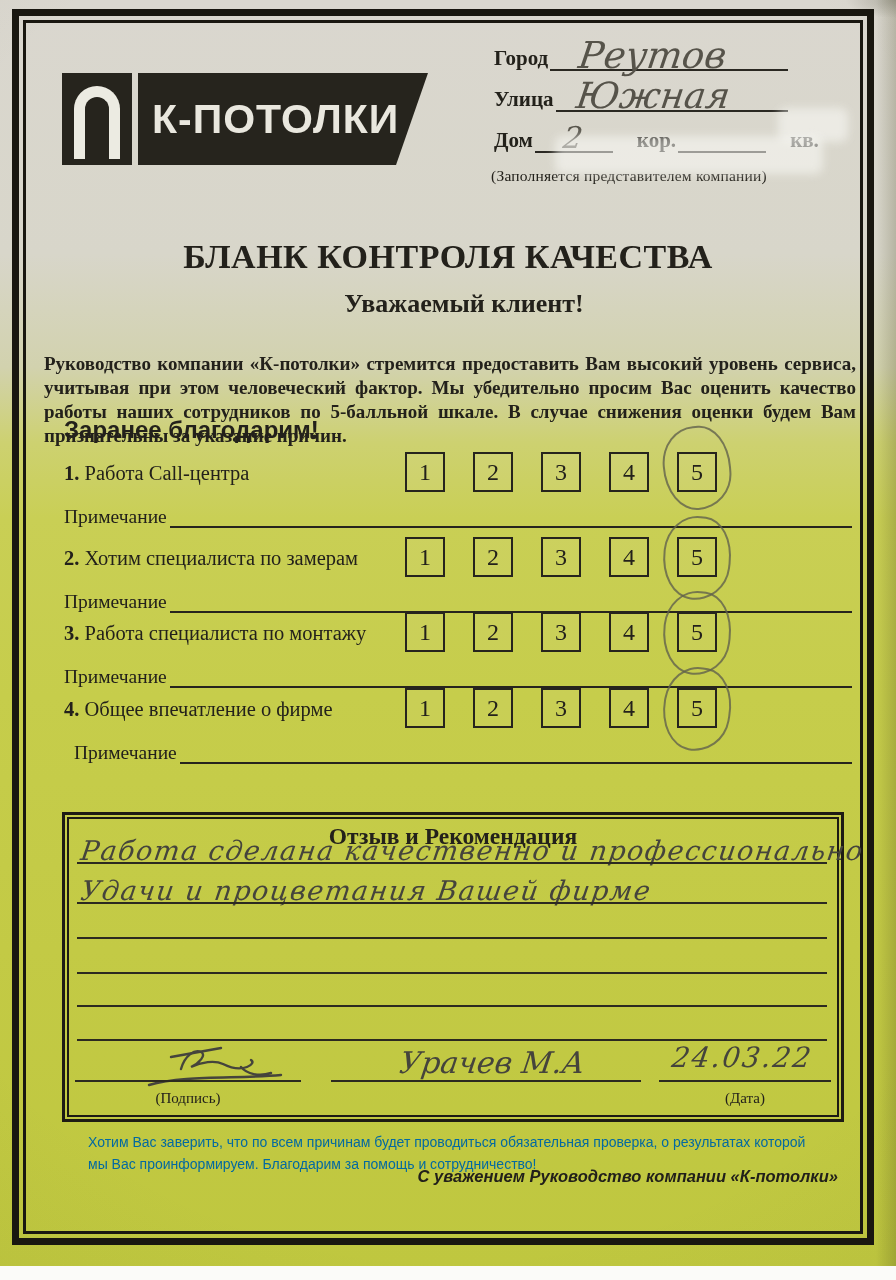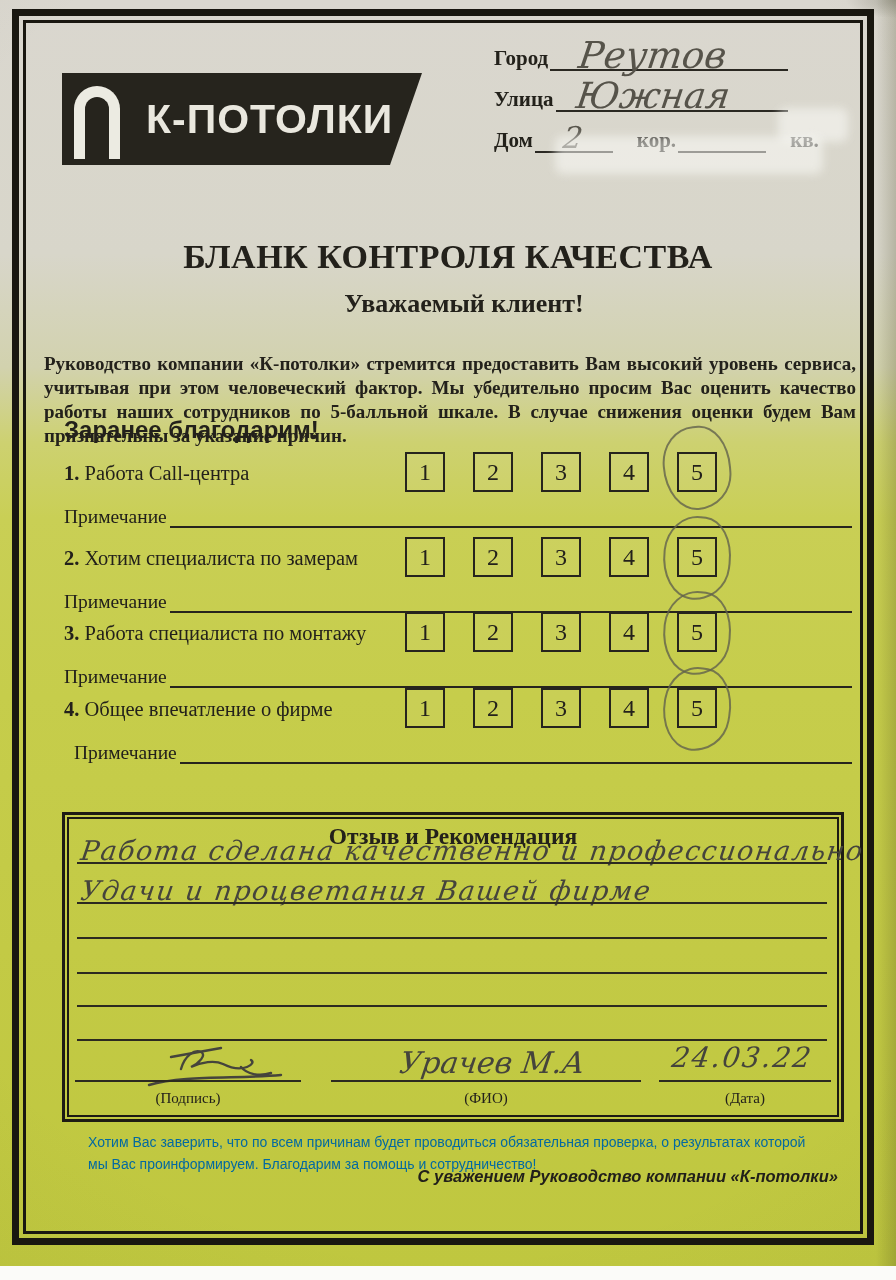--- a/index.html
+++ b/index.html
@@ -16,21 +16,21 @@
     background:linear-gradient(90deg,rgba(0,0,0,0),rgba(60,58,20,.22));}
   .corner-shade{position:absolute;right:0;top:0;width:90px;height:26px;
     background:radial-gradient(80% 100% at 100% 0%, rgba(60,60,40,.28), rgba(0,0,0,0) 70%);}
   .bottom-strip{position:absolute;left:0;bottom:0;width:100%;height:14px;background:#fbfbf9;}
 
   
   .frame-outer{position:absolute;left:12px;top:9px;right:22px;bottom:35px;border:7px solid #191710;}
   .frame-inner{position:absolute;inset:4px;border:3px solid #191710;}
 
   
-  .logo{position:absolute;left:62px;top:73px;display:flex;gap:0;}
+  .logo{position:absolute;left:62px;top:73px;display:flex;gap:6px;}
   .logo-icon-box{width:70px;height:92px;background:#26241d;display:flex;align-items:flex-end;justify-content:center;}
   .arch{width:24px;height:62px;border:11px solid #ecebe2;border-bottom:none;border-radius:26px 26px 0 0;margin-bottom:6px;}
   .logo-name-box{width:290px;height:92px;background:#26241d;
     clip-path:polygon(0 0,100% 0,calc(100% - 32px) 100%,0 100%);
     display:flex;align-items:center;}
   .logo-name{color:#e9e7de;font-family:"Liberation Sans",sans-serif;font-weight:bold;
     font-size:41px;letter-spacing:1px;padding-left:14px;}
 
   
   .address{position:absolute;left:470px;top:30px;width:318px;}
@@ -134,20 +134,21 @@
     <div class="arow">
       <span class="albl">Дом</span>
       <span class="aline w-house">
         <span class="hw hw-house">2</span>
       </span>
       <span class="albl">кор.</span>
       <span class="aline w-korpus"></span>
       <span class="albl">кв.</span>
       <span class="aline"></span>
     </div>
+    <div class="anote">(Заполняется представителем компании)</div>
   </div>
   <div class="redact redact-apt"></div>
   <div class="redact redact-phone"></div>
 
   <div class="title">БЛАНК КОНТРОЛЯ КАЧЕСТВА</div>
   <div class="greeting">Уважаемый клиент!</div>
   <div class="intro">Руководство компании «К-потолки» стремится предоставить Вам высокий уровень сервиса, учитывая при этом человеческий фактор. Мы убедительно просим Вас оценить качество работы наших сотрудников по 5-балльной шкале. В случае снижения оценки будем Вам признательны за указание причин.</div>
   <div class="thanks">Заранее благодарим!</div>
 
   <div id="questions">
@@ -291,21 +292,20 @@
         </g>
       </svg>
       <span class="hw hw-name">Урачев М.А</span>
       <span class="hw hw-date">24.03.22</span>
 
       <div class="sig-line" style="left:6px;width:226px;"></div>
       <div class="sig-line" style="left:262px;width:310px;"></div>
       <div class="sig-line" style="left:590px;width:172px;"></div>
 
       <div class="sig-label" style="left:6px;width:226px;">(Подпись)</div>
-      <div class="sig-label" style="left:262px;width:310px;">(ФИО)</div>
       <div class="sig-label" style="left:590px;width:172px;">(Дата)</div>
     </div>
   </div>
 
   <div class="footer-text">Хотим Вас заверить, что по всем причинам будет проводиться обязательная проверка, о результатах которой мы Вас проинформируем. Благодарим за помощь и сотрудничество!</div>
   <div class="closing">С уважением Руководство компании «К-потолки»</div>
 
   <div class="bottom-strip"></div>
 </div>
 

